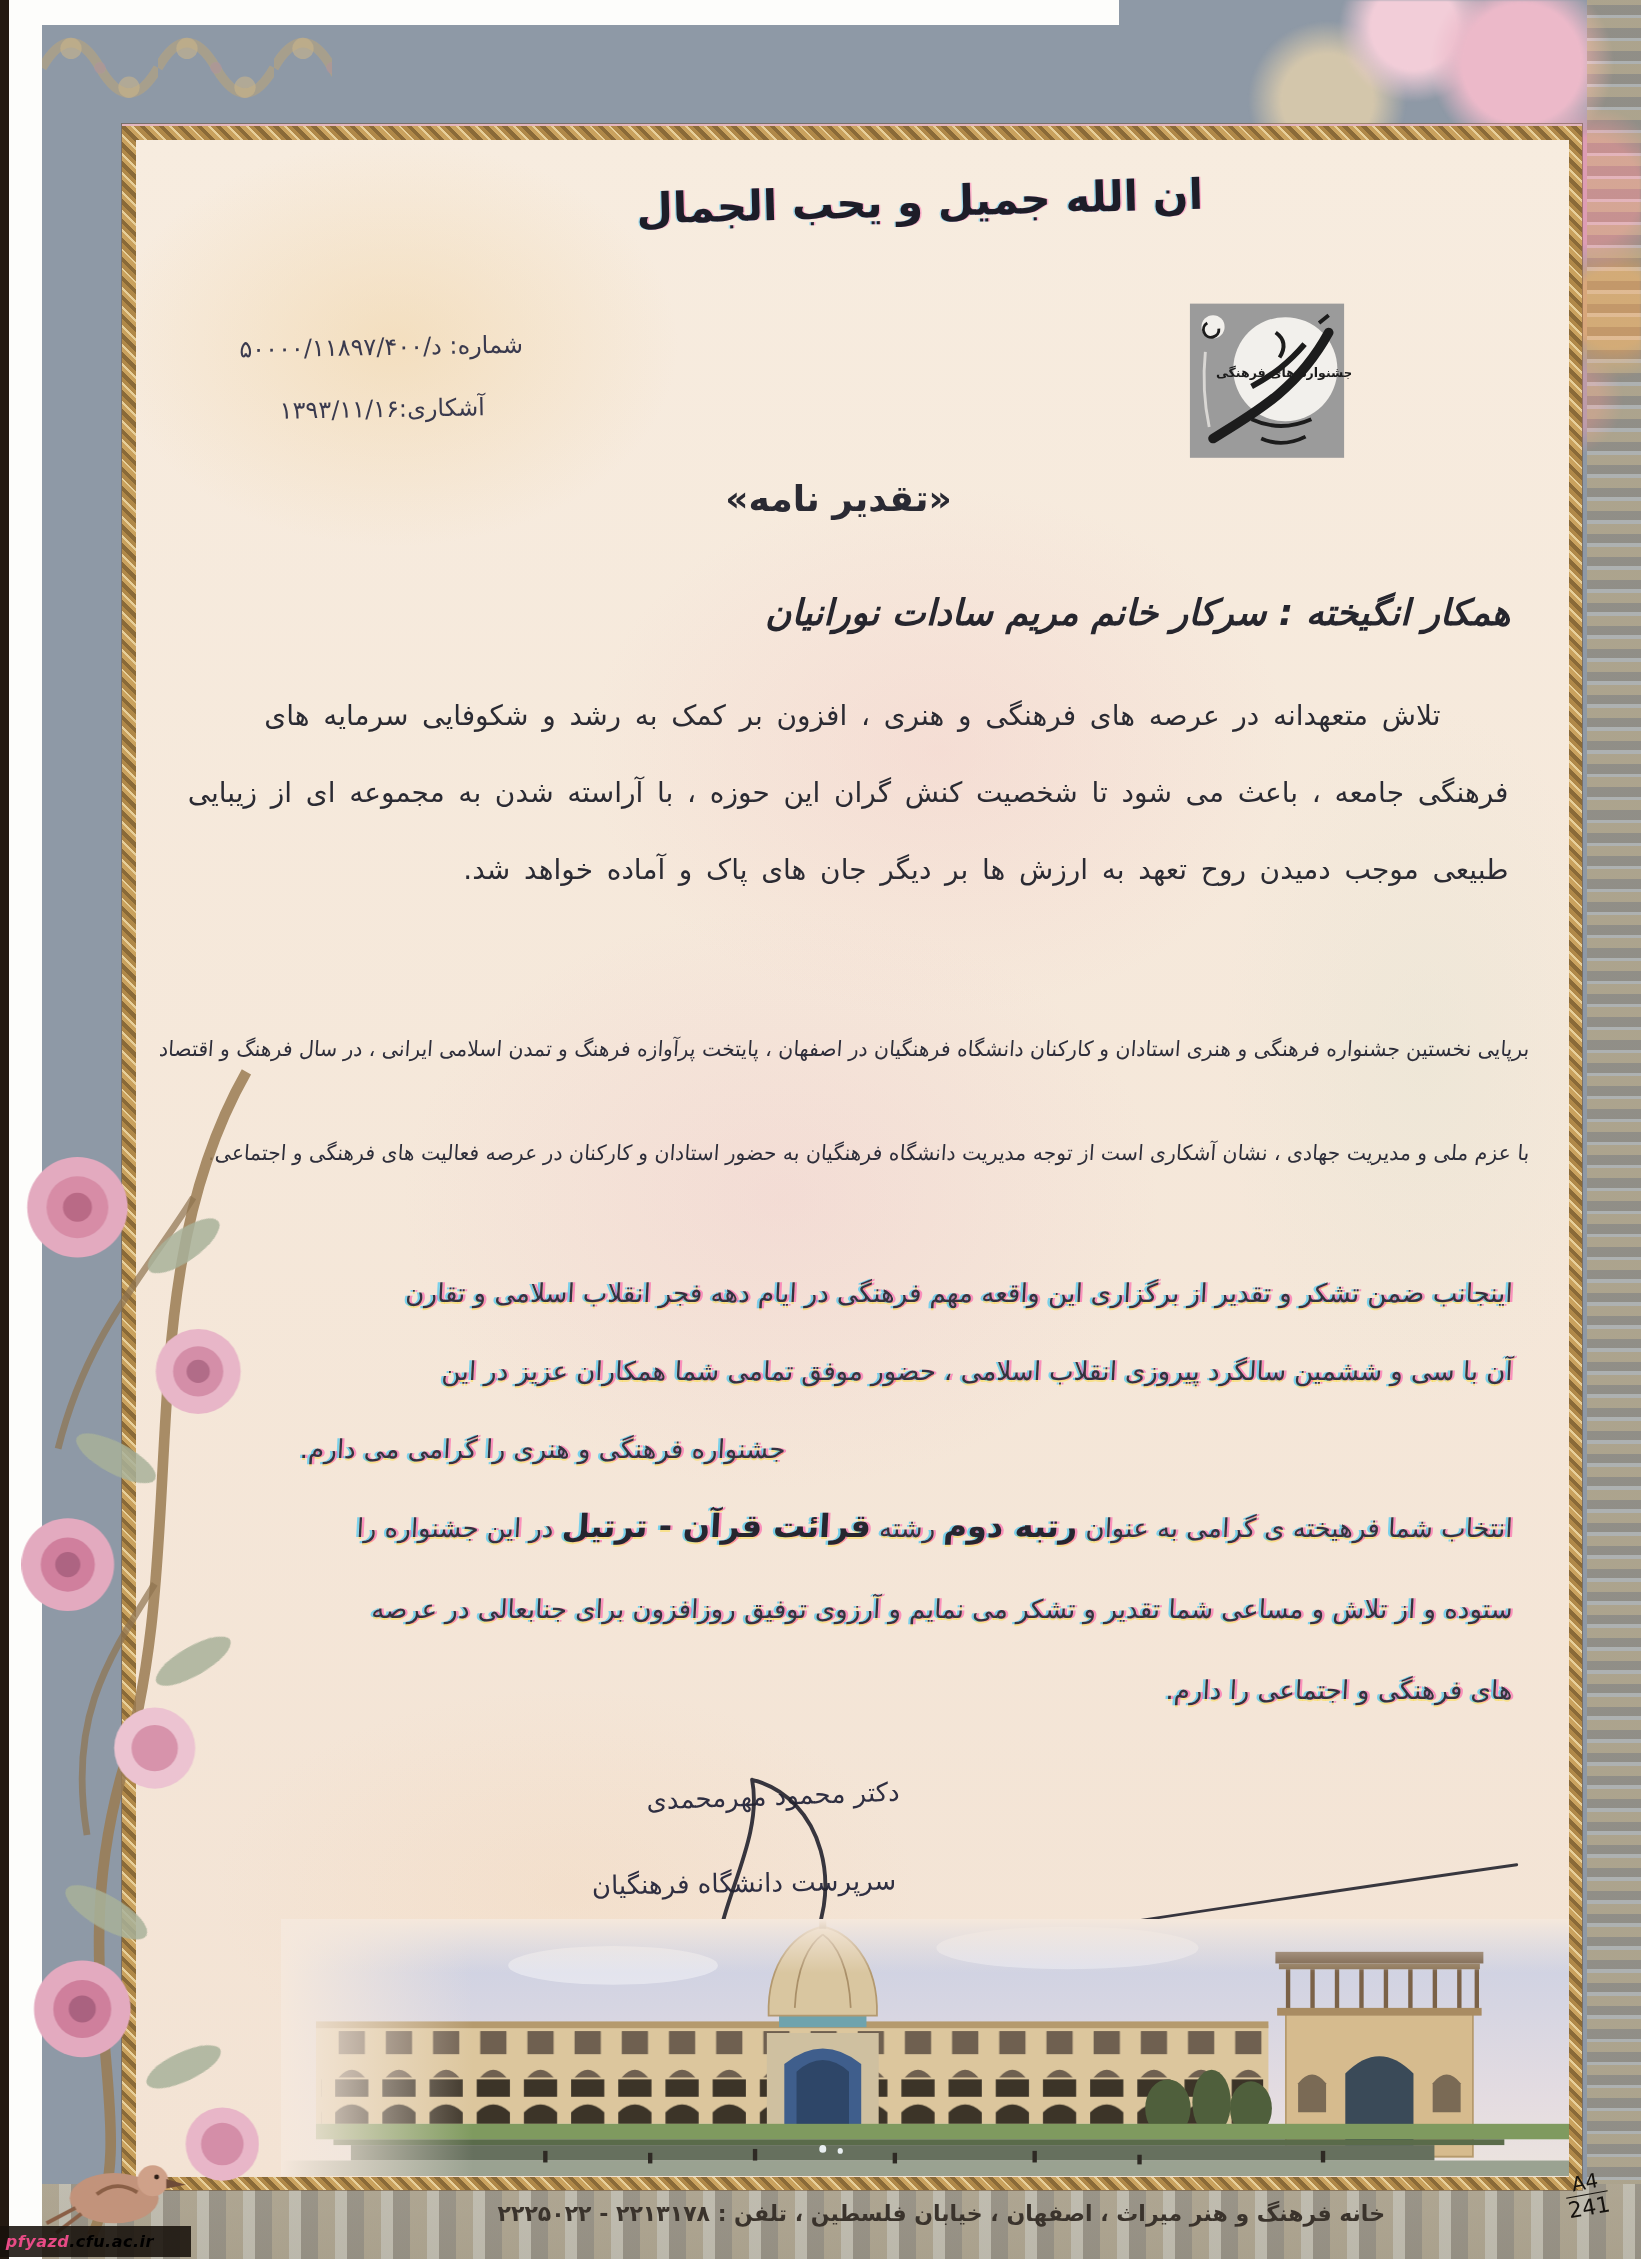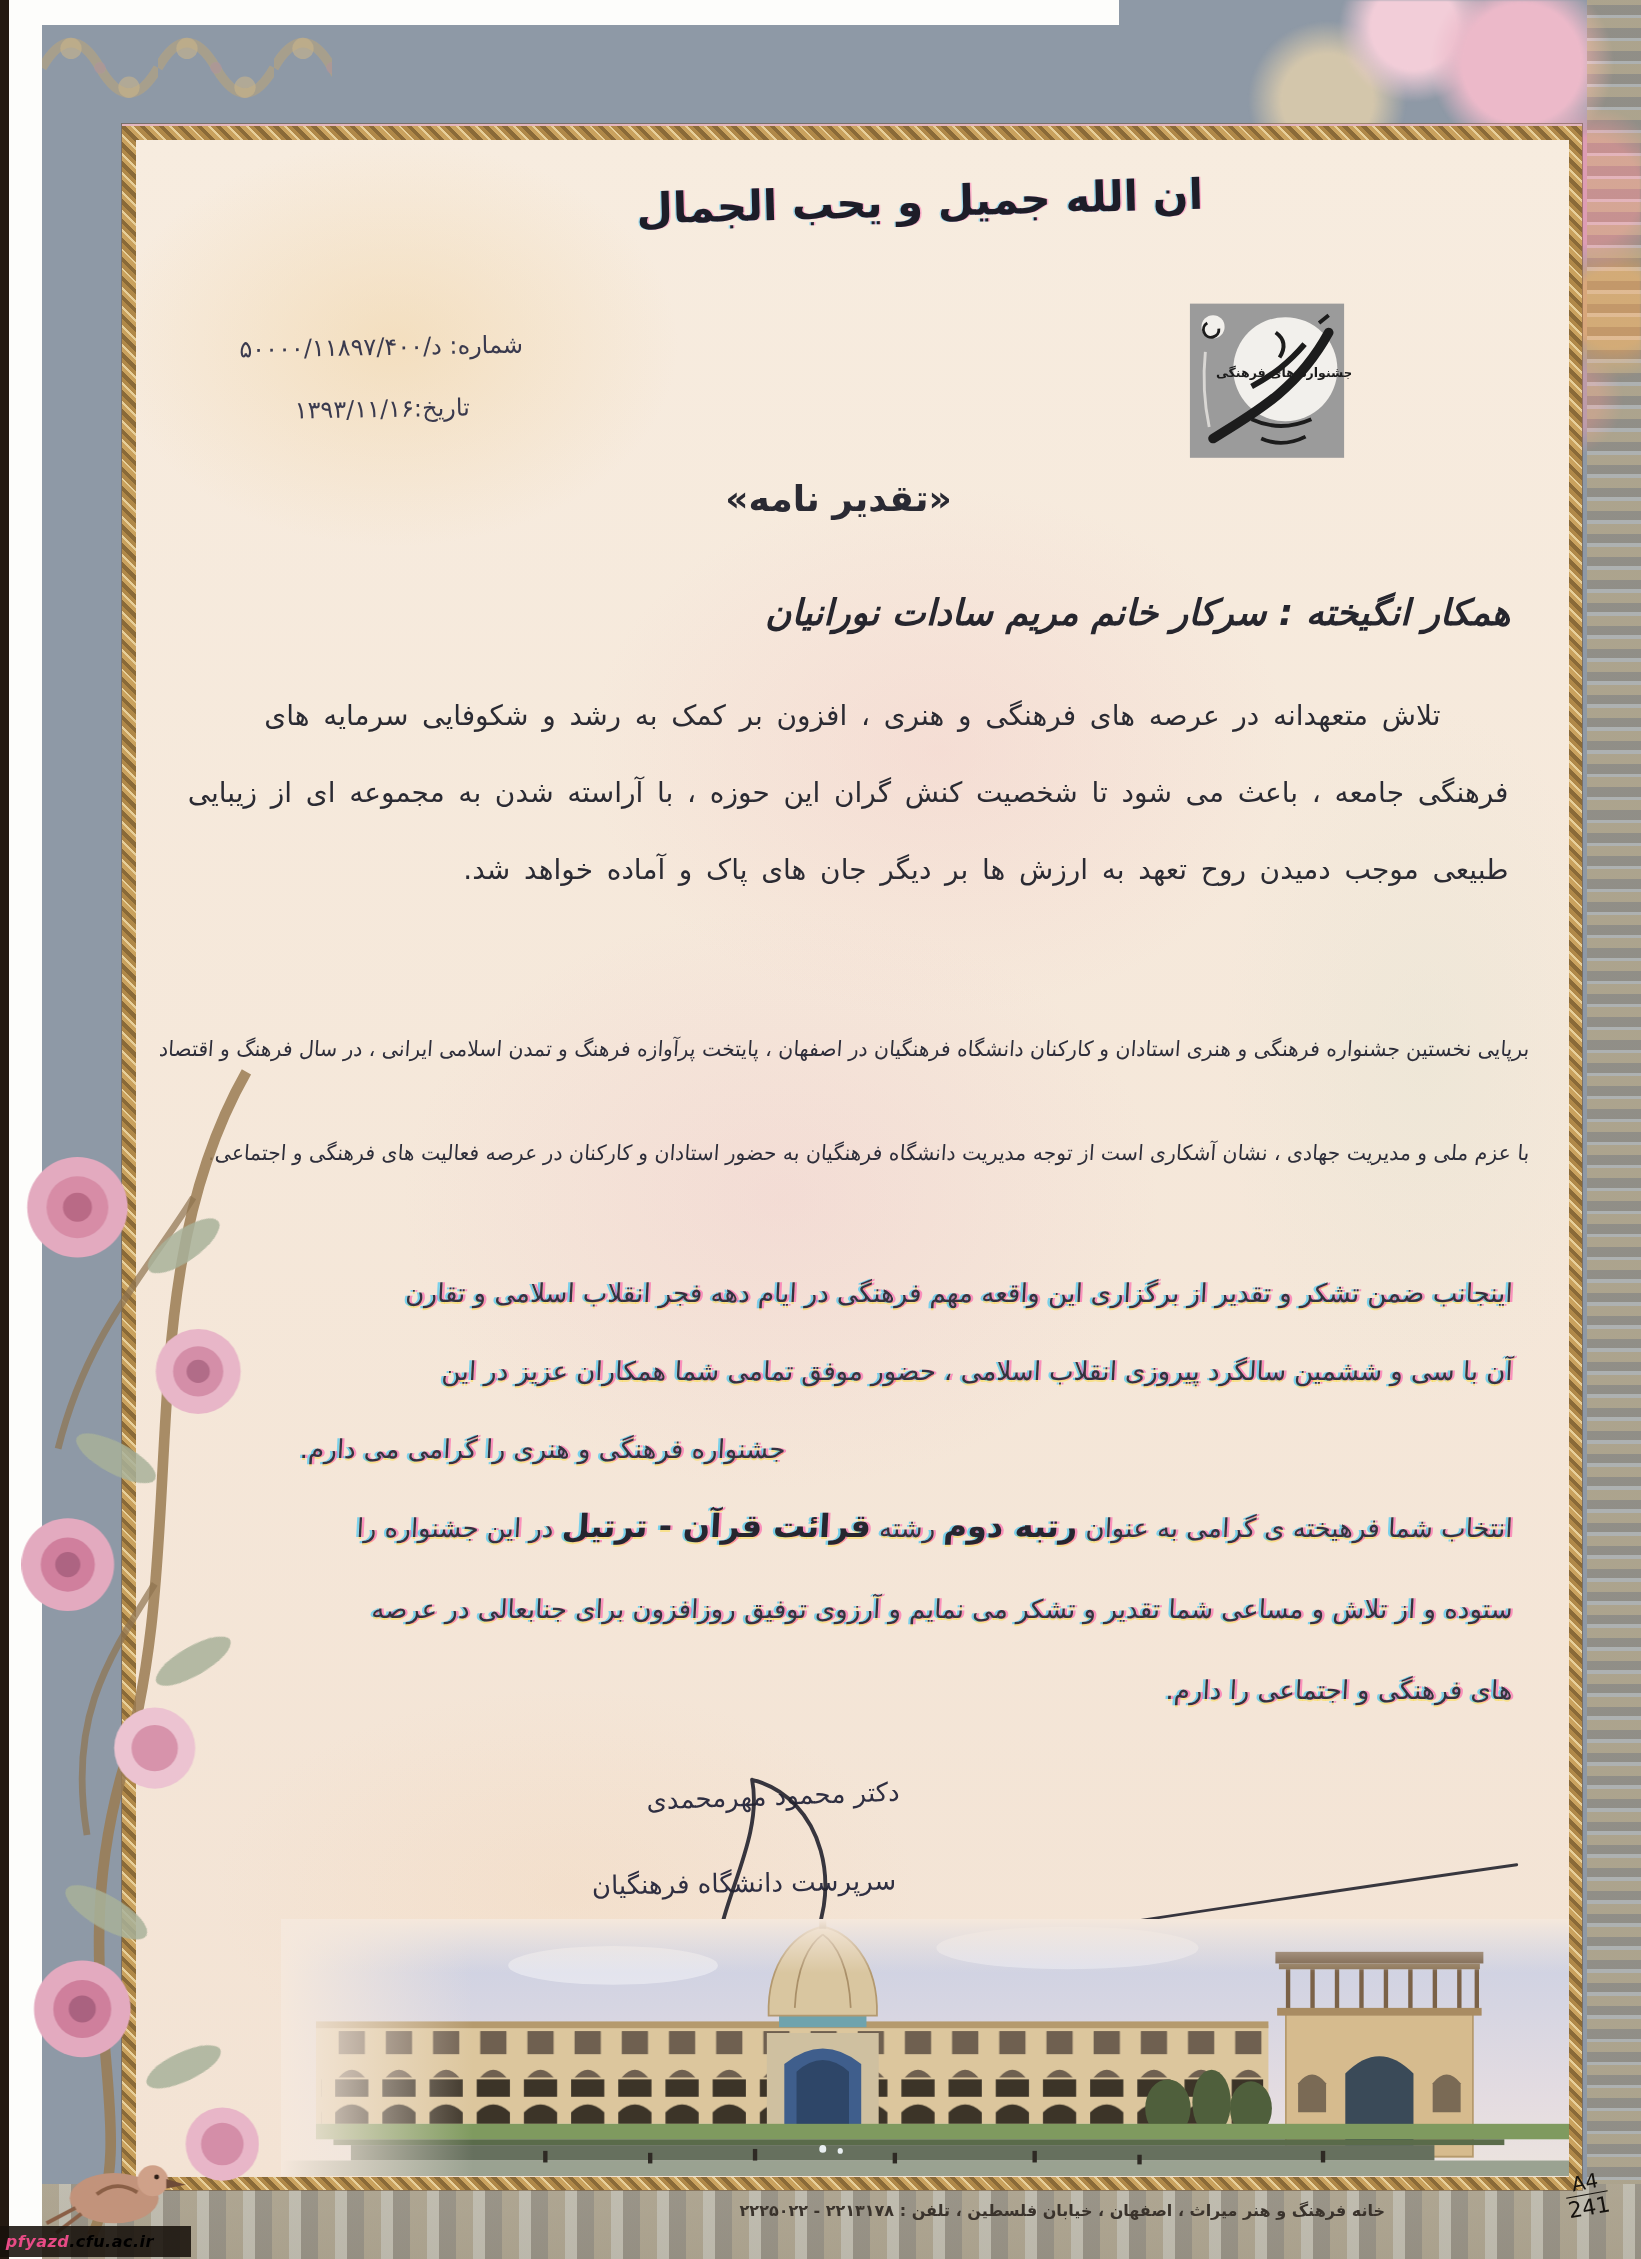--- a/index.html
+++ b/index.html
@@ -82,21 +82,21 @@
     font-size:26px;color:#2f2f42;transform:rotate(-2deg);}
   .sig-title{position:absolute;top:1728px;left:386px;width:444px;text-align:center;
     font-size:26px;color:#2f2f42;transform:rotate(-1deg);}
   .sig-svg{position:absolute;left:145px;top:1632px;width:1255px;height:309px;}
 
   .photo{position:absolute;left:145px;right:0;top:1779px;height:257px;}
   .photo svg{width:100%;height:100%;display:block;}
 
   
   .footer-address{position:absolute;top:2201px;right:256px;width:734px;z-index:4;
-    direction:rtl;text-align:right;font-size:16px;font-weight:bold;color:#3a332c;}
+    direction:rtl;text-align:left;font-size:22px;font-weight:bold;color:#3a332c;}
   .paper-tag{position:absolute;left:1566px;top:2170px;z-index:4;color:#15120e;
     transform:rotate(-10deg);text-align:center;font-family:"DejaVu Sans",sans-serif;}
   .paper-tag .a4{font-size:20px;border-bottom:1.9px solid #15120e;padding:0 3.9px;}
   .paper-tag .num{font-size:22px;}
   .watermark{position:absolute;left:0;top:2226px;width:191px;height:31px;z-index:7;
     background:rgba(24,17,11,.88);display:flex;align-items:center;padding-left:5.8px;box-sizing:border-box;
     font-style:italic;font-weight:bold;font-size:16px;letter-spacing:0.5px;}
   .wm-pink{color:#e84b86;}
   .wm-blue{color:#000000;}
 </style>
@@ -166,21 +166,21 @@
     <div class="cert-inner">
 
       <div class="bismillah rtl nowrap fringe">ان الله جمیل و یحب الجمال</div>
 
       <div class="refblock rtl">
         <div class="line nowrap">
           <span>شماره:</span>
           <span class="ltr">د/۵۰۰۰۰/۱۱۸۹۷/۴۰۰</span>
         </div>
         <div class="line nowrap">
-          <span>تاریخ:</span><span>۱۳۹۳/۱۱/۱۶</span>
+          <span>آشکاری:</span><span>۱۳۹۳/۱۱/۱۶</span>
         </div>
       </div>
 
       <div class="logo">
         <svg viewBox="0 0 173 192" xmlns="http://www.w3.org/2000/svg">
           <rect x="6" y="10" width="160" height="160" fill="#9b9b9b"></rect>
           <circle cx="105" cy="78" r="54" fill="#f2f0ec"></circle>
           <path d="M150 40 C120 95 80 120 30 150" stroke="#1c1c1c" stroke-width="10" fill="none" stroke-linecap="round"></path>
           <path d="M125 52 C108 72 92 84 70 96" stroke="#1c1c1c" stroke-width="6" fill="none"></path>
           <path d="M95 40 q14 10 4 26 M140 30 l10 -8" stroke="#1c1c1c" stroke-width="4" fill="none"></path>

